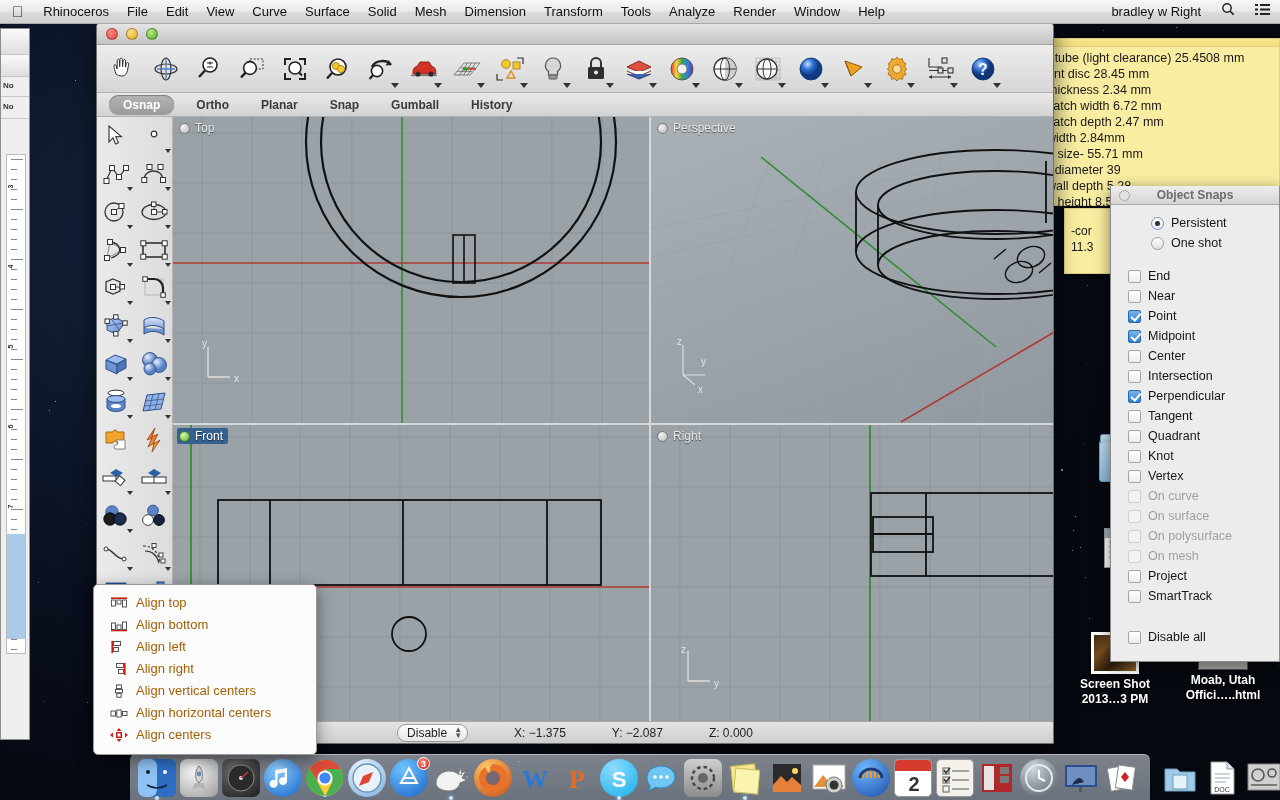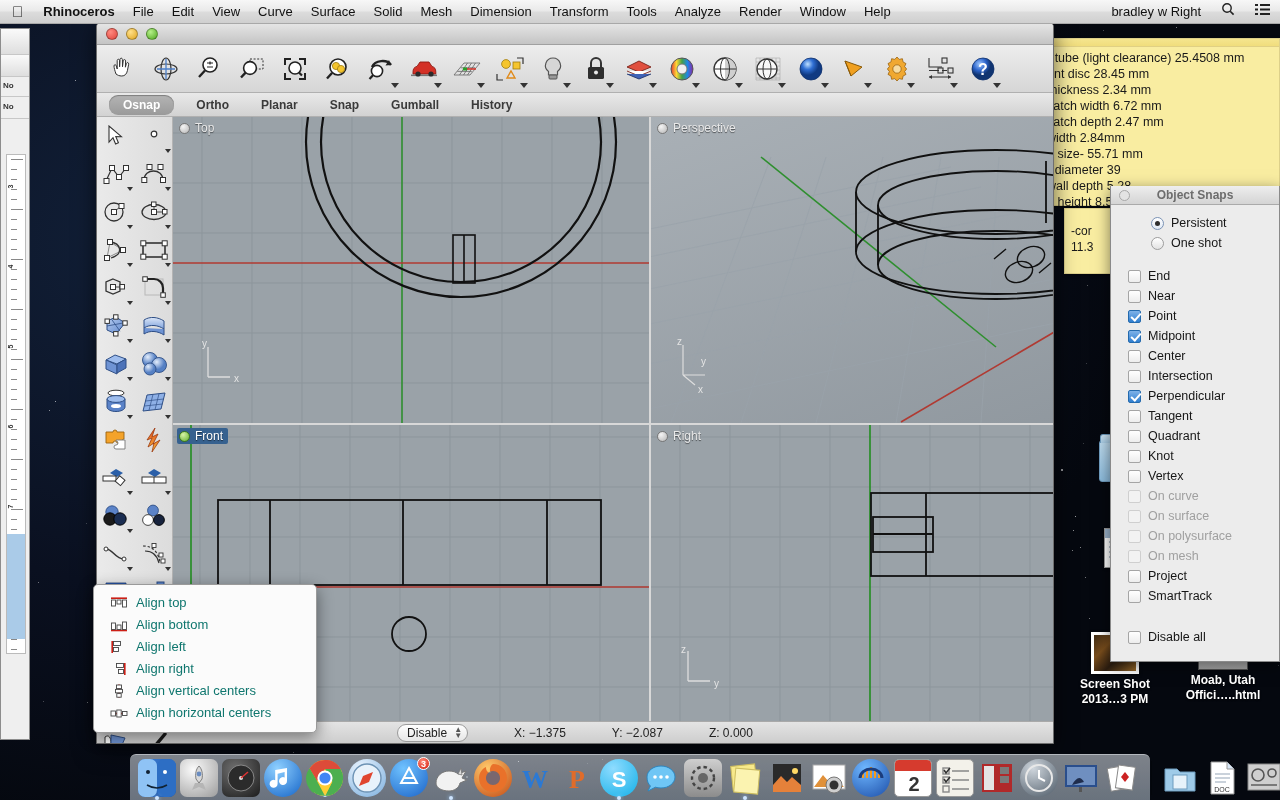--- a/index.html
+++ b/index.html
@@ -23,21 +23,21 @@
   
   #menubar {
     position:absolute; top:0; left:0; width:1280px; height:24px;
     background: linear-gradient(180deg,#f7f7f7 0%, #e9e9e9 48%, #dcdcdc 52%, #cfcfcf 100%);
     border-bottom:1px solid #a8a8a8;
     display:flex; align-items:center; z-index:90;
     font-size:13px; color:#111;
   }
   #menubar .apple { padding:0 11px 0 12px; font-size:15px; line-height:1; color:#222; }
   #menubar .mi { padding:0 9px; line-height:24px; white-space:nowrap; }
-  #menubar .mi.appname { font-weight:bold; }
+  #menubar .mi.appname { font-weight:normal; }
   #menubar .right { margin-left:auto; display:flex; align-items:center; }
   #menubar .right .mi { padding:0 10px; }
 
   
   .sticky {
     position:absolute; background:#f9eda1; border:1px solid #ddd08a;
     box-shadow:0 1px 3px rgba(0,0,0,.45);
     font-size:12.5px; color:#1a1a1a; line-height:16px; padding:4px 6px;
     z-index:20;
   }
@@ -187,21 +187,21 @@
     border:1px solid #9a9a9a; border-radius:9px; background:linear-gradient(180deg,#fff,#e6e6e6);
     padding:1px 20px 1px 9px; position:relative; font-size:12px;
   }
   #cplane-select .arrows { position:absolute; right:5px; top:2px; font-size:8px; line-height:6px; color:#555; }
 
   
   #alignmenu {
     position:absolute; left:93px; top:584px; width:224px;
     background:#fbfbfb; border:1px solid #9a9a9a; border-radius:5px;
     box-shadow:0 5px 16px rgba(0,0,0,.45); z-index:70; padding:7px 0 8px 0;
-    font-size:13px; color:#0f766e;
+    font-size:13px; color:#a16207;
   }
   .ami { display:flex; align-items:center; gap:8px; padding:2px 10px 2px 16px; line-height:18px; }
   .ami .ico { width:18px; height:14px; flex:0 0 18px; display:flex;
               align-items:center; justify-content:center; }
 
   
   #osnap {
     position:absolute; left:1110px; top:186px; width:170px; height:476px;
     background:#ececec; border:1px solid #8a8a8a; border-top:none;
     box-shadow:0 4px 14px rgba(0,0,0,.5); z-index:80;
@@ -1343,20 +1343,35 @@
           <line x1="1" y1="6.5" x2="17" y2="6.5" stroke="#cc1f16" stroke-width="1.5"></line>
           <g fill="#fff" stroke="#444" stroke-width=".9">
             <rect x="1" y="4" width="4.5" height="5"></rect>
             <rect x="6.8" y="3" width="4.4" height="7"></rect>
             <rect x="12.5" y="4.5" width="4.5" height="4"></rect>
           </g>
         </svg>
     </span>
     <span>Align horizontal centers</span>
   </div>
+  <div class="ami">
+    <span class="ico">
+      <svg width="18" height="14" viewBox="0 0 18 14">
+          <g fill="#cc1f16">
+            <path d="M9 0l2.4 3h-4.8z"></path>
+            <path d="M9 14l2.4-3h-4.8z"></path>
+            <path d="M0 7l3-2.4v4.8z"></path>
+            <path d="M18 7l-3-2.4v4.8z"></path>
+          </g>
+          <rect x="6" y="4" width="6" height="6" fill="#cc1f16"></rect>
+          <rect x="7.5" y="5.5" width="3" height="3" fill="#fff"></rect>
+        </svg>
+    </span>
+    <span>Align centers</span>
+  </div>
 </div>
 
 <div id="osnap">
   <div class="os-title">
     <div class="os-close"></div>
     <div class="ttl">Object Snaps</div>
   </div>
   <div class="os-body">
 
     <div class="radio-row">

